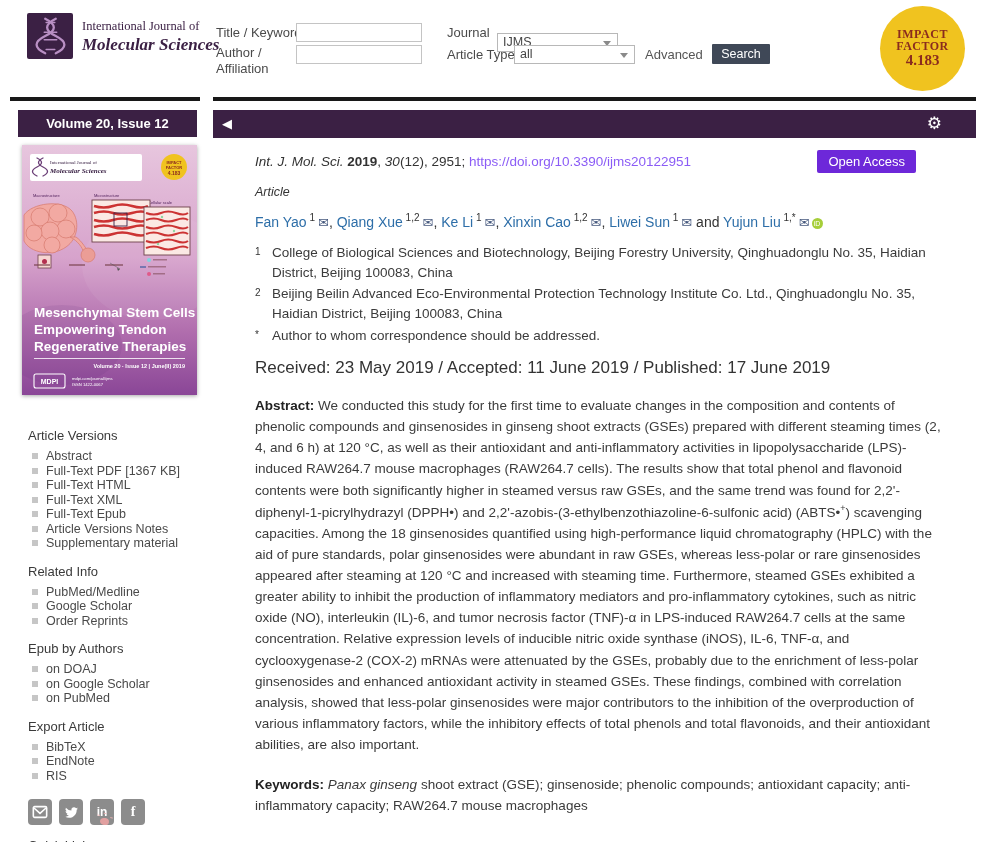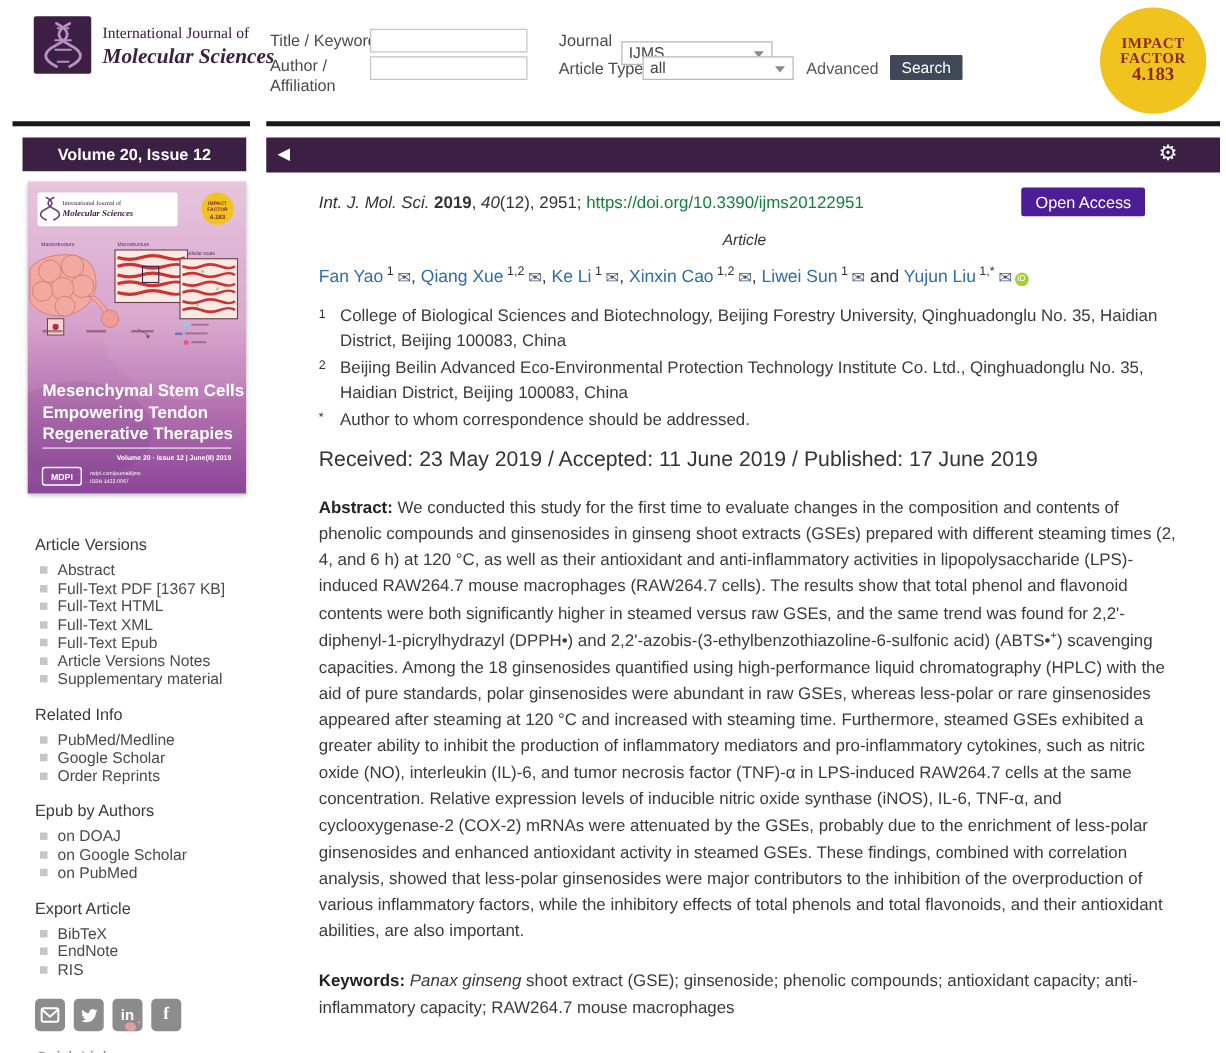--- a/index.html
+++ b/index.html
@@ -51,23 +51,23 @@
          justify-content:center;color:#fff;font-weight:bold;font-size:13px;cursor:pointer;}
   .paw{position:absolute;left:100px;top:818px;width:9px;height:7px;background:#f0a4a4;border-radius:50%;opacity:.85;
        box-shadow:-7px -5px 0 -3px #f4b6b6,-1px -8px 0 -3px #f4b6b6,6px -5px 0 -3px #f4b6b6,11px 1px 0 -4px #f7c8c8;
        transform:rotate(12deg);}
 
   
   .main{position:absolute;left:213px;top:138px;width:763px;}
   .inner{padding:16px 40px 0 42px;}
   .cite{font-size:13.5px;color:#333;}
   .cite .it{font-style:italic;}
-  .doi{color:#15803d;}
-  .oa{float:right;background:#4c1d95;color:#fff;font-size:13px;padding:4px 11px;border-radius:2px;margin:-4px 20px 0 0;cursor:pointer;}
-  .article-type{font-style:italic;font-size:12.5px;margin-top:16px;color:#333;text-align:center;}
+  .doi{color:#8b5cf6;}
+  .oa{float:right;background:#6d28d9;color:#fff;font-size:13px;padding:4px 11px;border-radius:2px;margin:-4px 20px 0 0;cursor:pointer;}
+  .article-type{font-style:italic;font-size:12.5px;margin-top:16px;color:#333;}
   .title{font-size:17px;font-weight:bold;color:#1d1d1d;line-height:1.5;margin-top:8px;width:675px;}
   .authors{margin-top:13px;font-size:14px;color:#333;}
   .author-name{color:#2d6ea8;}
   .authors sup{font-size:10px;color:#333;}
   .env{color:#46597e;font-family:"DejaVu Sans",sans-serif;font-size:13px;margin-left:3px;cursor:pointer;}
   .orcid{display:inline-block;width:11px;height:11px;border-radius:50%;background:#a6ce39;color:#fff;font-size:7px;
          line-height:11px;text-align:center;margin-left:2px;vertical-align:1px;cursor:pointer;}
   .affils{margin-top:13px;}
   .affil{display:flex;font-size:13.5px;color:#3b3b3b;line-height:1.5;width:700px;margin-bottom:1px;}
   .affil .mk{width:17px;flex:none;font-size:10px;padding-top:1px;color:#333;}
@@ -286,21 +286,21 @@
 <div class="toolbar">
   <span class="back">◀</span>
   <span class="gear">⚙</span>
 </div>
 
 <div class="main">
   <div class="inner">
     <div class="cite">
       <span class="oa">Open Access</span>
       <span class="it">Int. J. Mol. Sci.</span>
-      <b>2019</b><span>, </span><span class="it">40</span><span>(12), 2951; </span><a class="doi">https://doi.org/10.3390/ijms20122951</a>
+      <b>2019</b><span>, </span><span class="it">30</span><span>(12), 2951; </span><a class="doi">https://doi.org/10.3390/ijms20122951</a>
     </div>
 
     <div class="article-type">Article</div>
 
     <div class="authors" id="authors-line"><a class="author-name">Fan Yao</a><sup> 1</sup><span class="env">✉</span>, <a class="author-name">Qiang Xue</a><sup> 1,2</sup><span class="env">✉</span>, <a class="author-name">Ke Li</a><sup> 1</sup><span class="env">✉</span>, <a class="author-name">Xinxin Cao</a><sup> 1,2</sup><span class="env">✉</span>, <a class="author-name">Liwei Sun</a><sup> 1</sup><span class="env">✉</span> and <a class="author-name">Yujun Liu</a><sup> 1,*</sup><span class="env">✉</span><span class="orcid">iD</span></div>
 
     <div class="affils">
       <div class="affil">
         <span class="mk">1</span>
         <span class="tx">College of Biological Sciences and Biotechnology, Beijing Forestry University, Qinghuadonglu No. 35, Haidian District, Beijing 100083, China</span>

